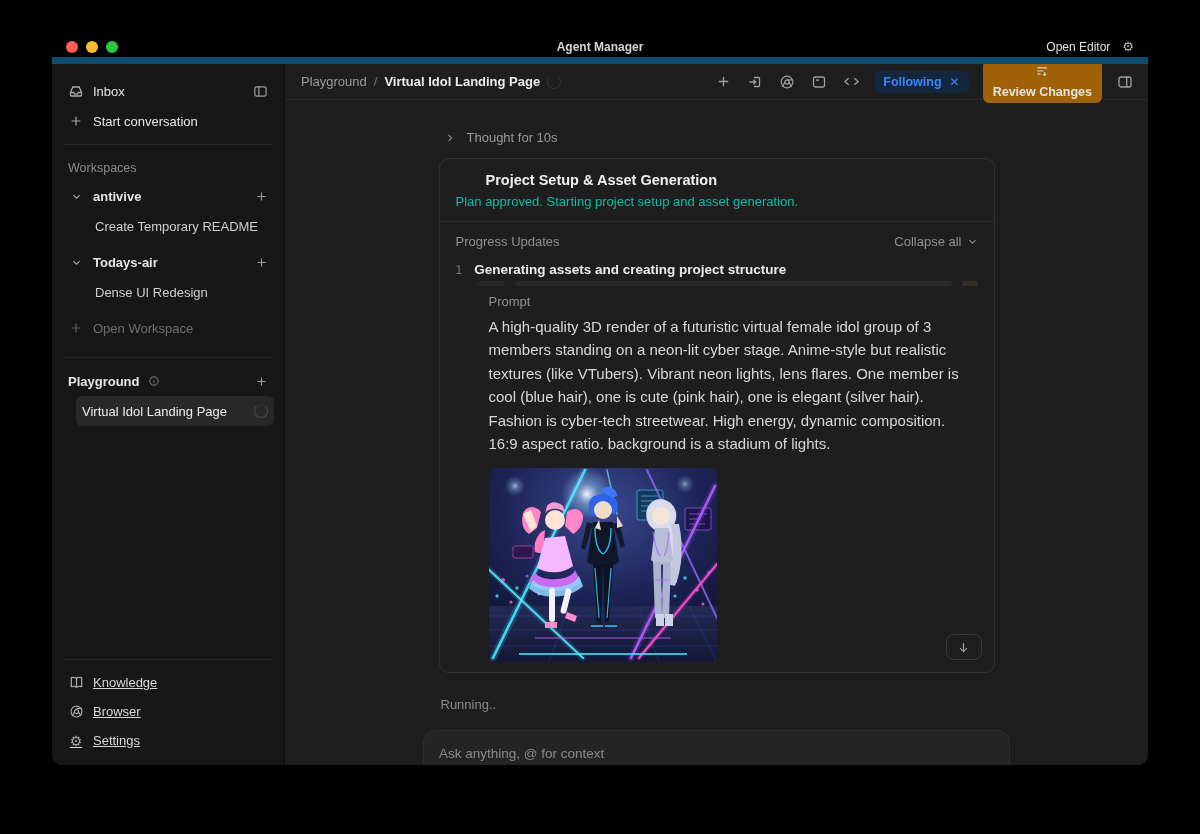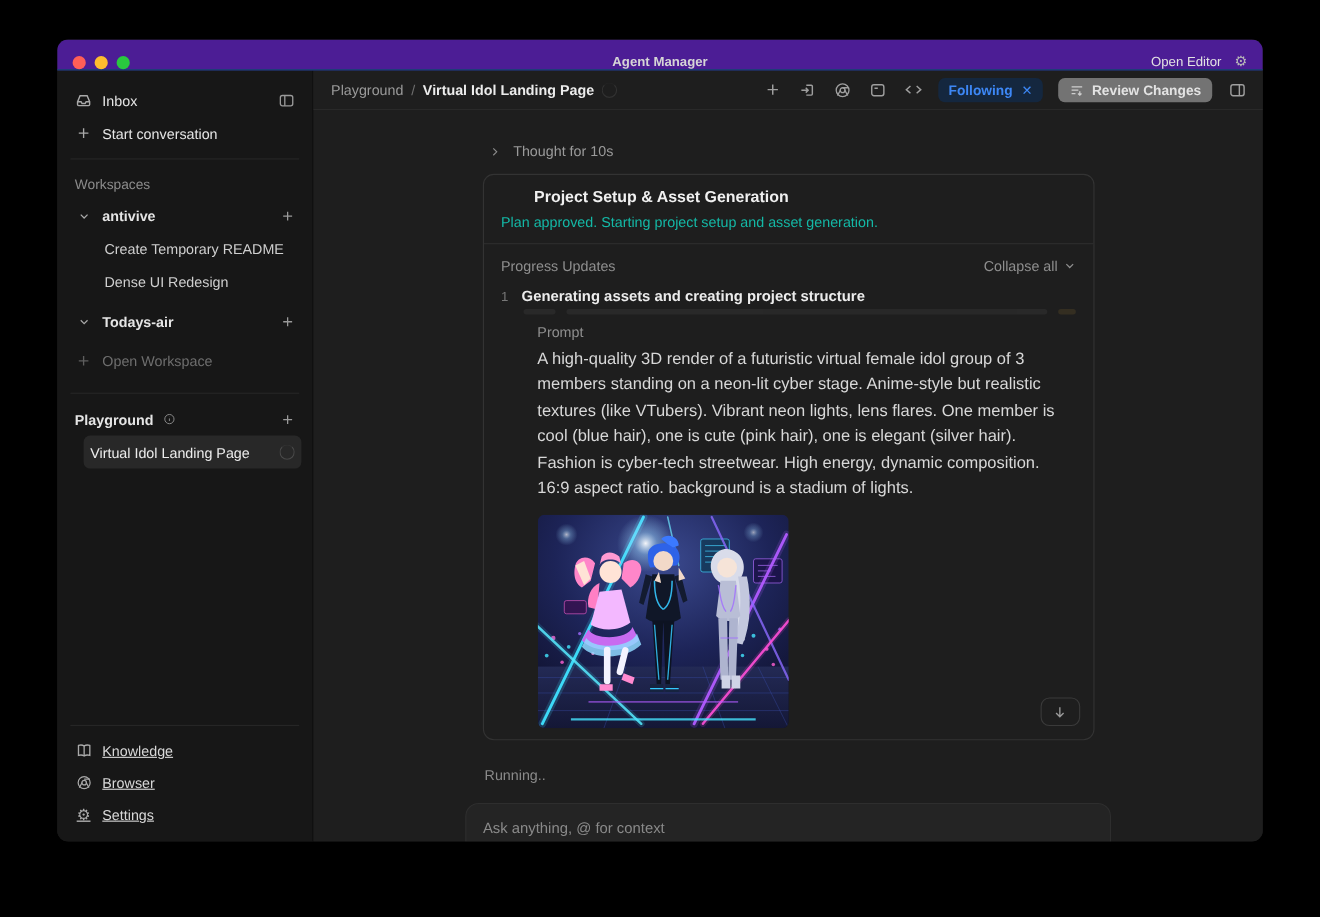--- a/index.html
+++ b/index.html
@@ -1,20 +1,20 @@
 <!DOCTYPE html>
 <html><head>
 <meta charset="utf-8">
 <style>
   * { margin:0; padding:0; box-sizing:border-box; }
   html,body { width:1200px; height:834px; background:#000; font-family:"Liberation Sans","DejaVu Sans",sans-serif; overflow:hidden; }
   .window { position:absolute; left:52px; top:36px; width:1096px; height:729px; background:#1c1c1c; border-radius:10px; overflow:hidden; box-shadow:0 18px 50px rgba(0,0,0,.7); display:flex; flex-direction:column; }
 
   
-  .titlebar { height:28px; flex:0 0 28px; background:#4c1d95; display:flex; align-items:flex-end; position:relative; border-bottom:1px solid #0c4a6e; }
+  .titlebar { height:28px; flex:0 0 28px; background:#000000; display:flex; align-items:center; position:relative; border-bottom:7px solid #0c4a6e; }
   .tl-group { display:flex; gap:8px; margin-left:14px; }
   .tl { width:12px; height:12px; border-radius:50%; }
   .tl.red{ background:#ff5f57; } .tl.yellow{ background:#febc2e; } .tl.green{ background:#29c83f; }
   .win-title { position:absolute; left:0; right:0; text-align:center; font-size:12px; font-weight:700; color:#d6d6d6; pointer-events:none; }
   .titlebar-right { margin-left:auto; display:flex; align-items:center; gap:12px; margin-right:14px; z-index:2; }
   .open-editor { font-size:12px; color:#e2e2e2; }
   .gear-glyph { font-family:"DejaVu Sans",sans-serif; color:#b9b9b9; font-size:13px; line-height:1; }
 
   
   .main-wrap { flex:1; display:flex; min-height:0; }
@@ -38,21 +38,21 @@
   .s-foot .s-row { height:29px; color:#d8d8d8;text-decoration:underline; }
 
   
   .topbar { height:36px; flex:0 0 36px; border-bottom:1px solid #292929; display:flex; align-items:center; padding:0 14px 0 16px; gap:8px; background:#1e1e1e; }
   .crumb { display:flex; align-items:center; gap:7px; font-size:13px; }
   .crumb .sec { color:#9a9a9a; } .crumb .sep { color:#6f6f6f; } .crumb .page { color:#ececec; font-weight:600; }
   .tools { margin-left:auto; display:flex; align-items:center; gap:14px; }
   .icon-btn { color:#9f9f9f; display:flex; align-items:center; justify-content:center; width:18px; height:18px; }
   .pill-following { display:flex; align-items:center; gap:8px; background:#14273f; color:#3d87f5; font-size:12.5px; font-weight:600; border-radius:6px; padding:4px 9px; }
   .pill-following .x { font-family:"DejaVu Sans",sans-serif; font-size:12px; }
-  .btn-review { display:flex; align-items:center; gap:7px; background:#737373; color:#e3e3e3; font-size:12.5px; font-weight:600; border-radius:6px; padding:4px 10px; }
+  .btn-review { display:flex; align-items:center; gap:7px; background:#a16207; color:#e3e3e3; font-size:12.5px; font-weight:600; border-radius:6px; padding:4px 10px;flex-direction:column; }
 
   
   .content { flex:1; position:relative; overflow:hidden; padding-top:30px; }
   .col { width:556px; margin:0 auto; }
   .thought { display:flex; align-items:center; gap:12px; color:#9a9a9a; font-size:13px; padding-left:6px; }
   .thought .chev { color:#8a8a8a; }
 
   .card { margin-top:13px; border:1px solid #333; border-radius:10px; position:relative; }
   .card-head { padding:13px 16px 12px; border-bottom:1px solid #2d2d2d; }
   .card-title { font-size:14.5px; font-weight:700; color:#f0f0f0;margin-left:30px; }
@@ -145,35 +145,35 @@
         <span class="right">
           <svg width="13" height="13" viewBox="0 0 16 16" fill="none" stroke="currentColor" stroke-width="1.4">
               <path d="M8 3v10M3 8h10"></path>
             </svg>
         </span>
       </div>
       <div class="s-row s-child">
         <span>Create Temporary README</span>
       </div>
 
-      <div class="s-row s-child">
-        <span>Dense UI Redesign</span>
-      </div>
       <div class="s-row s-ws" style="margin-top:6px;">
         <span class="s-icon">
           <svg width="11" height="11" viewBox="0 0 16 16" fill="none" stroke="currentColor" stroke-width="1.6">
               <path d="M3.5 6 8 10.5 12.5 6"></path>
             </svg>
         </span>
         <span>Todays-air</span>
         <span class="right">
           <svg width="13" height="13" viewBox="0 0 16 16" fill="none" stroke="currentColor" stroke-width="1.4">
               <path d="M8 3v10M3 8h10"></path>
             </svg>
         </span>
+      </div>
+      <div class="s-row s-child">
+        <span>Dense UI Redesign</span>
       </div>
 
       <div class="s-row s-dim" style="margin-top:6px;">
         <span class="s-icon">
           <svg width="14" height="14" viewBox="0 0 16 16" fill="none" stroke="currentColor" stroke-width="1.4">
               <path d="M8 3v10M3 8h10"></path>
             </svg>
         </span>
         <span>Open Workspace</span>
       </div>

